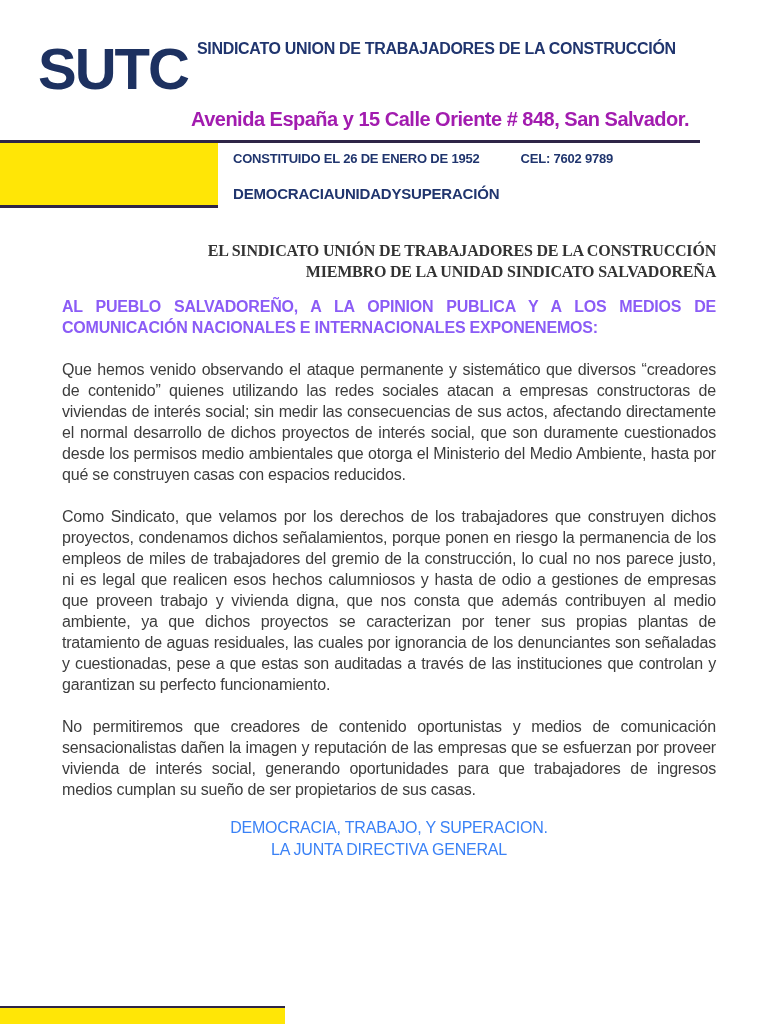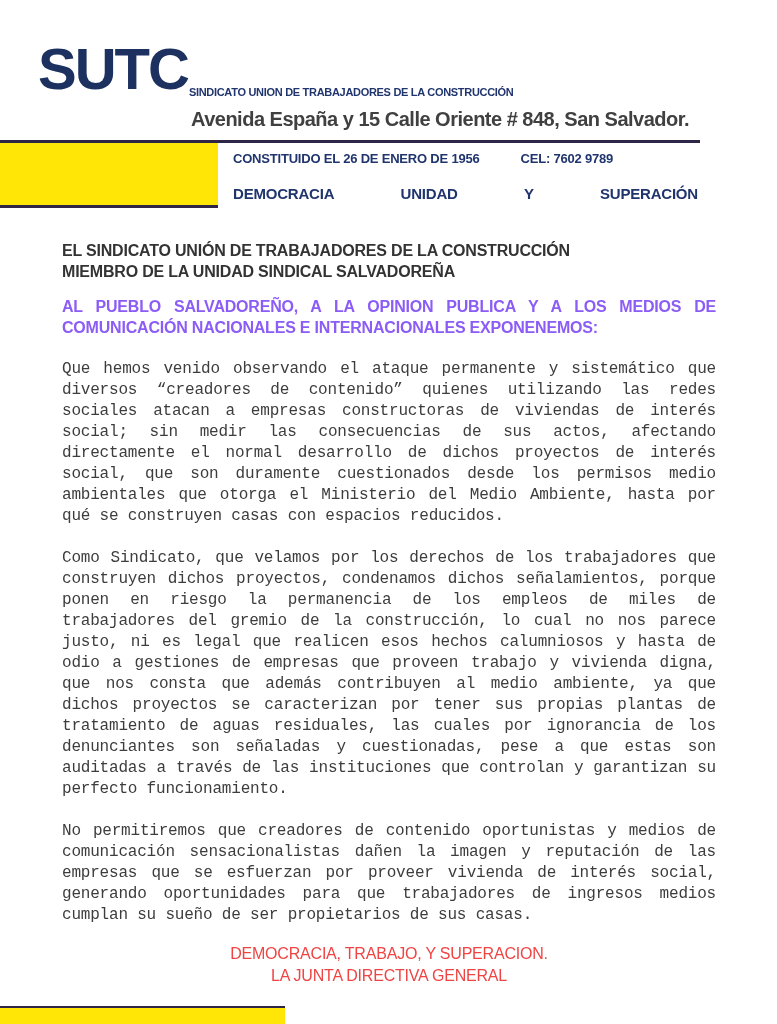--- a/index.html
+++ b/index.html
@@ -8,38 +8,38 @@
     width:777px; height:1024px;
     margin:0 auto;
     background:#ffffff;
     font-family:"Liberation Sans", sans-serif;
     overflow:hidden;
   }
 
   
   .logo-row {
     position:absolute; left:38px; top:40px;
-    display:flex; align-items:flex-end;
+    display:flex; align-items:flex-start;
     white-space:nowrap;
   }
   .logo {
     font-size:58px; font-weight:bold;
     color:#1d3160; letter-spacing:-2px;
     line-height:1;
   }
   .org-name {
-    font-size:11px; font-weight:bold;
+    font-size:16px; font-weight:bold;
     color:#20356e; letter-spacing:-0.3px;
-    margin-left:1px;
+    margin-left:9px;
   }
   .address {
     position:absolute; left:160px; top:108px; width:560px;
     text-align:center;
     font-size:20px; font-weight:bold;
-    color:#404040; letter-spacing:-0.5px;
+    color:#a21caf; letter-spacing:-0.5px;
   }
   .rule-top {
     position:absolute; left:0; top:140px;
     width:700px; height:3px; background:#2e2547;
   }
   .yellow-block {
     position:absolute; left:0; top:143px;
     width:218px; height:62px;
   }
   .rule-bottom-left {
@@ -49,43 +49,44 @@
   .header-info {
     position:absolute; left:233px; top:151px; width:467px;
   }
   .constituted-row {
     display:flex; align-items:baseline;
     font-size:13px; font-weight:bold; color:#20356e;
     letter-spacing:-0.2px;
   }
   .constituted-row .phone { margin-left:41px; }
   .motto-row {
-    display:flex; justify-content:space-between;
+    display:flex; justify-content:flex-start;
     margin-top:19px; padding-right:2px;
     font-size:15px; font-weight:bold; color:#20356e;
     letter-spacing:-0.2px;
   }
 
   
   .doc-body {
     position:absolute; left:62px; top:240px; width:654px;
     color:#3d3d3d;
     font-size:16px; line-height:21px;
     letter-spacing:-0.2px;
   }
   .doc-title {
-    text-align:left; font-weight:bold; color:#333333;
+    text-align:right; font-weight:bold; color:#333333;
     margin:0 0 14px 0;
+    font-family:Liberation Serif, serif;
   }
   .doc-title div { margin:0; }
   .doc-body p { margin:0; text-align:justify; }
-  .doc-body p.gap { margin-top:21px;font-family:Liberation Mono, monospace; }
+  .doc-body p.gap { margin-top:21px; }
   .salutation { font-weight:bold; color:#8b5cf6; }
   .closing {
-    text-align:center; margin-top:17px; color:#ef4444;
+    text-align:center; margin-top:17px; color:#3b82f6;
   }
   .closing div { line-height:22px; }
 
   
   .footer-yellow-bar {
     position:absolute; left:0; top:1006px;
     width:285px; height:16px;
     border-top:2px solid #2e2547;
   }
 </style>
@@ -100,35 +101,35 @@
   </div>
 
   <div class="address">Avenida España y 15 Calle Oriente # 848, San Salvador.</div>
 
   <div class="rule-top" style="background: rgb(46, 37, 71);"></div>
   <div class="yellow-block" style="background: rgb(255, 230, 6);"></div>
   <div class="rule-bottom-left" style="background: rgb(46, 37, 71);"></div>
 
   <div class="header-info">
     <div class="constituted-row">
-      <span>CONSTITUIDO EL 26 DE ENERO DE 1956</span>
+      <span>CONSTITUIDO EL 26 DE ENERO DE 1952</span>
       <span class="phone">CEL: 7602 9789</span>
     </div>
     <div class="motto-row">
       <span>DEMOCRACIA</span>
       <span>UNIDAD</span>
       <span>Y</span>
       <span>SUPERACIÓN</span>
     </div>
   </div>
 
   <div class="doc-body">
     <div class="doc-title">
       <div>EL SINDICATO UNIÓN DE TRABAJADORES DE LA CONSTRUCCIÓN</div>
-      <div>MIEMBRO DE LA UNIDAD SINDICAL SALVADOREÑA</div>
+      <div>MIEMBRO DE LA UNIDAD SINDICATO SALVADOREÑA</div>
     </div>
 
     <p class="salutation">AL PUEBLO SALVADOREÑO, A LA OPINION PUBLICA Y A LOS MEDIOS DE COMUNICACIÓN NACIONALES E INTERNACIONALES EXPONENEMOS:</p>
     <p class="gap">Que hemos venido observando el ataque permanente y sistemático que diversos “creadores de contenido” quienes utilizando las redes sociales atacan a empresas constructoras de viviendas de interés social; sin medir las consecuencias de sus actos, afectando directamente el normal desarrollo de dichos proyectos de interés social, que son duramente cuestionados desde los permisos medio ambientales que otorga el Ministerio del Medio Ambiente, hasta por qué se construyen casas con espacios reducidos.</p>
     <p class="gap">Como Sindicato, que velamos por los derechos de los trabajadores que construyen dichos proyectos, condenamos dichos señalamientos, porque ponen en riesgo la permanencia de los empleos de miles de trabajadores del gremio de la construcción, lo cual no nos parece justo, ni es legal que realicen esos hechos calumniosos y hasta de odio a gestiones de empresas que proveen trabajo y vivienda digna, que nos consta que además contribuyen al medio ambiente, ya que dichos proyectos se caracterizan por tener sus propias plantas de tratamiento de aguas residuales, las cuales por ignorancia de los denunciantes son señaladas y cuestionadas, pese a que estas son auditadas a través de las instituciones que controlan y garantizan su perfecto funcionamiento.</p>
     <p class="gap">No permitiremos que creadores de contenido oportunistas y medios de comunicación sensacionalistas dañen la imagen y reputación de las empresas que se esfuerzan por proveer vivienda de interés social, generando oportunidades para que trabajadores de ingresos medios cumplan su sueño de ser propietarios de sus casas.</p>
 
     <div class="closing">
       <div>DEMOCRACIA, TRABAJO, Y SUPERACION.</div>
       <div>LA JUNTA DIRECTIVA GENERAL</div>

